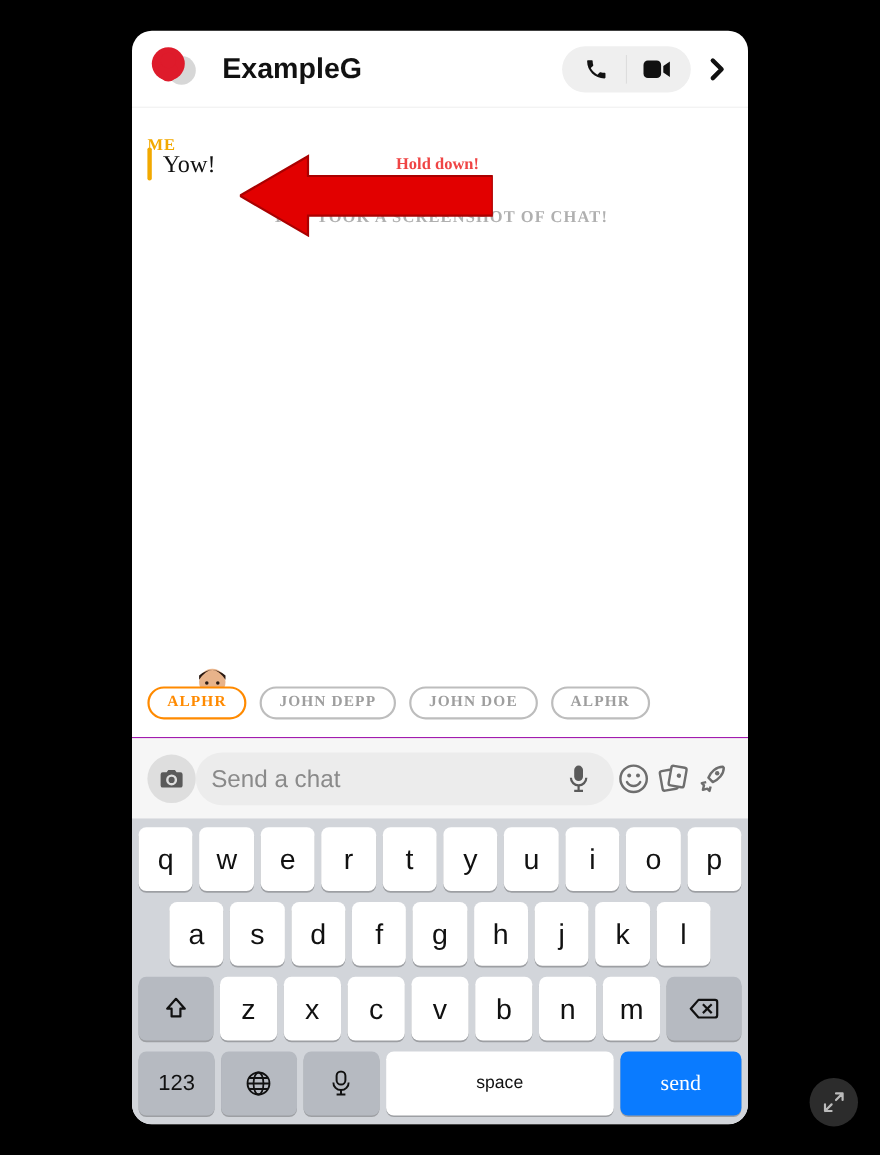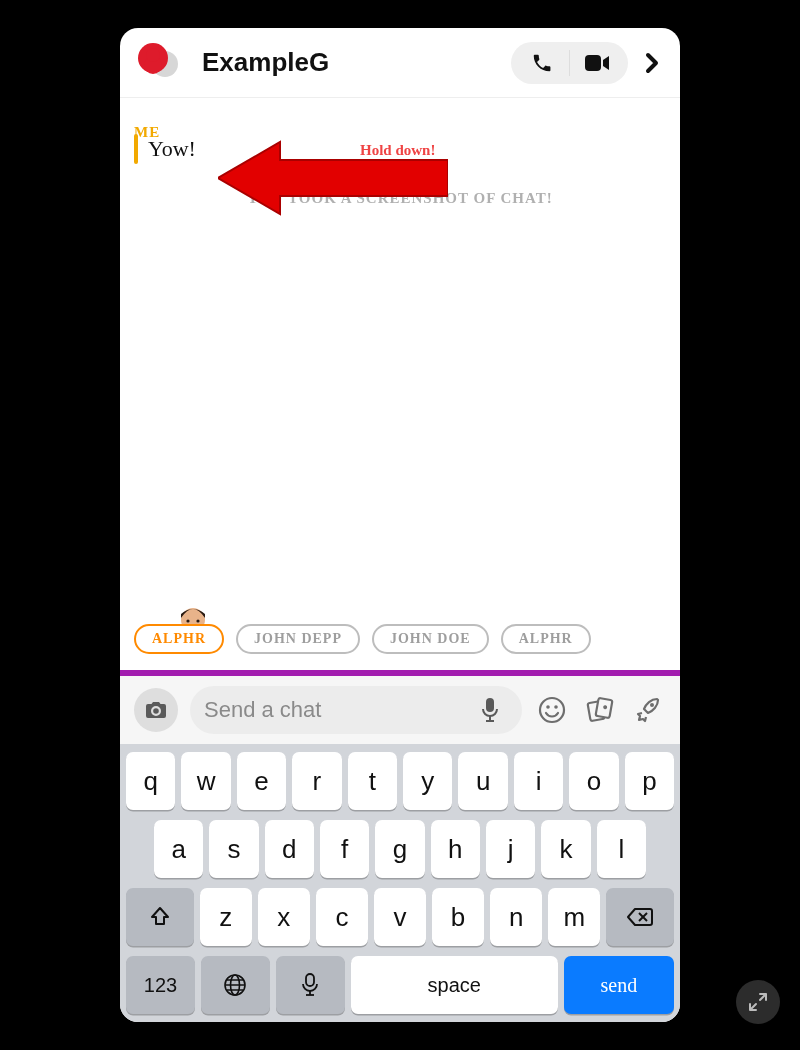--- a/index.html
+++ b/index.html
@@ -114,22 +114,22 @@
   }
   .pill.active {
     border-color:#ff8a00; color:#ff8a00;
   }
   .mention-avatar {
     position:absolute; left:50px; bottom:30px;
     width:46px; height:36px;
   }
   
   .inputbar {
-    height:74px; background:#f6f6f6; border-top:6px solid #a21caf;
-    display:flex; align-items:center; padding:0 14px; gap:12px;
+    height:74px; background:#f6f6f6; border-top:1px solid #a21caf;
+    display:flex; align-items:center; padding:0 14px; 
   }
   .cam-btn {
     width:44px; height:44px; border-radius:50%; background:#dedede;
     display:flex; align-items:center; justify-content:center;
   }
   .chat-input {
     flex:1; height:48px; background:#ececec; border-radius:24px;
     display:flex; align-items:center; padding:0 14px;
     color:#8a8a8a; font-size:22px;
   }
@@ -144,21 +144,21 @@
   .key {
     background:#fff; border-radius:7px; height:58px;
     display:flex; align-items:center; justify-content:center;
     font-size:26px; color:#111;
     box-shadow: 0 1.5px 0 rgba(0,0,0,0.25);
     flex:1;
   }
   .key.mod { background:#b6bac1; }
   .row2 { padding:0 28px; }
   .row3 .key.mod { flex:1.3; }
-  .row4 .key.space { flex:3.0; font-size:20px;}
+  .row4 .key.space { flex:3.0; font-size:16px;}
   .row4 .key { font-size:20px; }
   .key.send { background:#0a7bff; color:#fff; flex:1.6;font-family:Liberation Serif, serif;}
   .key.small { font-size:20px; }
   
   .collapse {
     position:absolute; right:20px; bottom:26px;
     width:44px; height:44px; border-radius:50%;
     background:#2c2c2c; display:flex;align-items:center;justify-content:center;
   }
   svg { display:block; }

